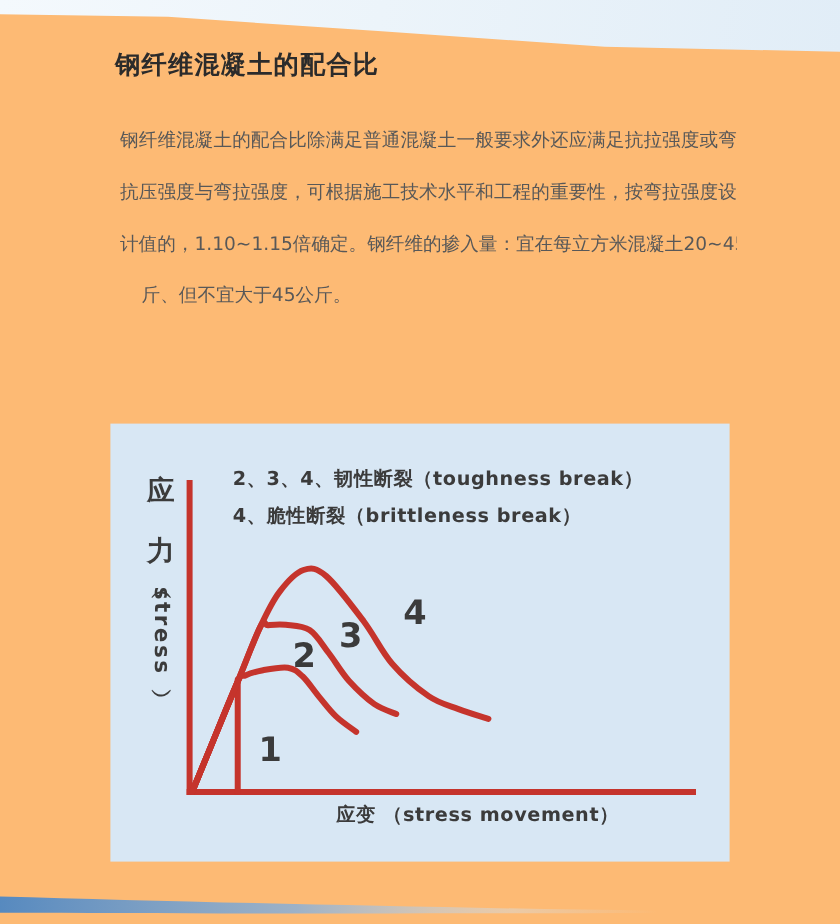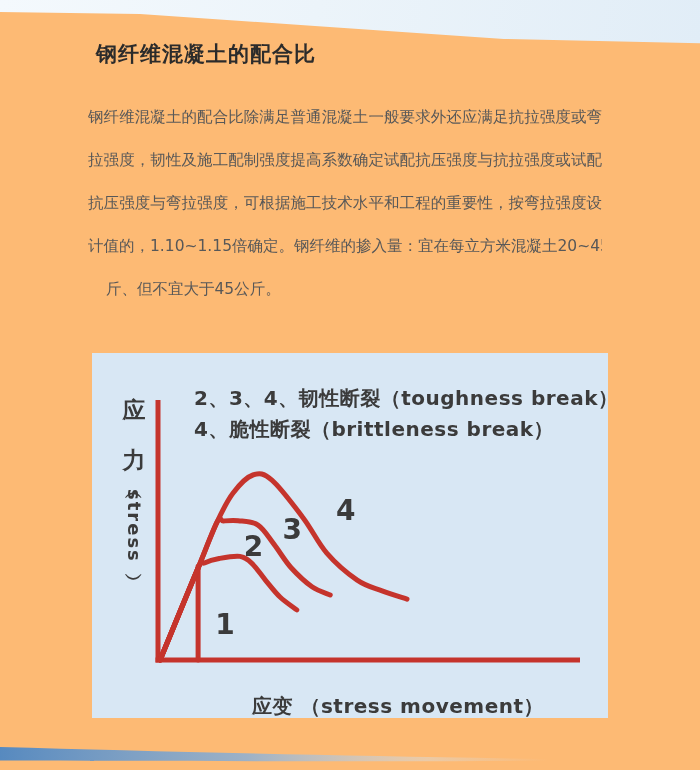--- a/index.html
+++ b/index.html
@@ -12,74 +12,72 @@
   .top-band{
     position:absolute;top:0;left:0;width:700px;height:54px;
     background:linear-gradient(100deg,#f4f9fd 0%,#ecf4fa 45%,#e1edf7 100%);
     clip-path:polygon(0 0,100% 0,100% 80%,72% 72%,45% 48%,20% 26%,0 22%);
   }
   .doc-title{
     position:absolute;left:96px;top:40px;
     font-size:21px;font-weight:700;letter-spacing:1px;color:#2b2b2b;
   }
   .paragraph{
-    position:absolute;left:88px;top:96px;width:514px;color:#585858;
+    position:absolute;left:100px;top:96px;width:514px;color:#585858;
   }
   .para-line{
     height:43px;line-height:43px;font-size:15.5px;
     text-align:justify;text-align-last:justify;overflow:hidden;white-space:nowrap;
   }
   .para-line.last{text-align-last:left;margin-left:18px;}
   
   .chart-panel{
     position:absolute;left:92px;top:353px;width:516px;height:365px;
   }
   .chart-legend{
     position:absolute;left:102px;top:30px;
-    font-size:20px;font-weight:700;line-height:31px;color:#3b3b3b;
+    font-size:16px;font-weight:700;line-height:31px;color:#3b3b3b;
     letter-spacing:0.5px;white-space:nowrap;
   }
   .y-label{
     position:absolute;left:22px;top:44px;width:40px;
     display:flex;flex-direction:column;align-items:center;
     color:#3b3b3b;font-weight:700;
   }
   .y-label .cn{font-size:23px;line-height:26px;}
   .y-label .cn2{margin-top:24px;}
   .y-label .en{
     margin-top:14px;font-size:18px;letter-spacing:2px;
     writing-mode:vertical-rl;
   }
   .x-label{
     position:absolute;left:0;top:316px;width:100%;box-sizing:border-box;
     padding-left:96px;text-align:center;
-    font-size:20px;font-weight:700;color:#3b3b3b;letter-spacing:0.5px;
+    font-size:16px;font-weight:700;color:#3b3b3b;letter-spacing:0.5px;
     white-space:nowrap;
-    margin-top:24px;
   }
   .chart-svg{position:absolute;left:0;top:0;}
   .curve-num{
     font-family:"DejaVu Sans",sans-serif;
     font-size:28px;font-weight:700;fill:#3b3b3b;
   }
   
   .bottom-ribbon{position:absolute;left:0;top:740px;width:700px;height:30px;}
 </style>
 </head>
 <body>
 
 <div class="page">
 
   <div class="top-band"></div>
 
   <div class="doc-title">钢纤维混凝土的配合比</div>
 
   <div class="paragraph">
     <div class="para-line">钢纤维混凝土的配合比除满足普通混凝土一般要求外还应满足抗拉强度或弯</div>
-    <div class="para-line">拉强度，韧性及施工配制强度提高系数确定试配抗压强度与抗拉强度或试配</div>
     <div class="para-line">抗压强度与弯拉强度，可根据施工技术水平和工程的重要性，按弯拉强度设</div>
     <div class="para-line">计值的，1.10~1.15倍确定。钢纤维的掺入量：宜在每立方米混凝土20~45公</div>
     <div class="para-line last">斤、但不宜大于45公斤。</div>
   </div>
 
   <div class="chart-panel" style="background: rgb(216, 231, 244);">
 
     <svg class="chart-svg" id="curve-layer" width="516" height="365" viewBox="0 0 516 365">
       <line x1="66" y1="47" x2="66" y2="309.5" stroke-width="5" stroke="#c5342c"></line>
       <line x1="63.5" y1="307" x2="488" y2="307" stroke-width="5" stroke="#c5342c"></line>

